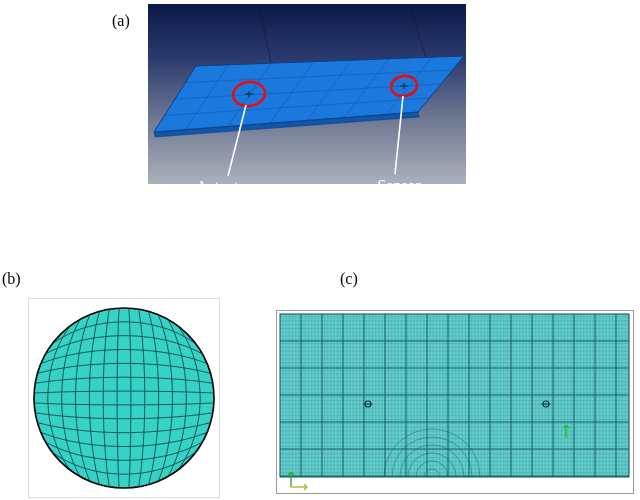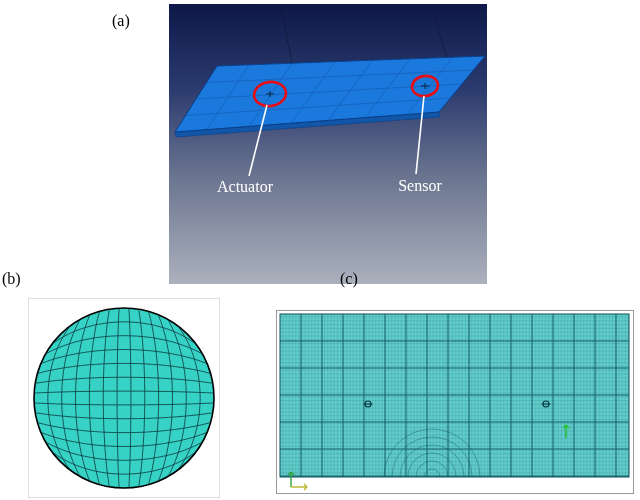--- a/index.html
+++ b/index.html
@@ -3,21 +3,21 @@
 <meta charset="utf-8">
 <style>
   html,body{margin:0;padding:0;background:#ffffff;}
   .page{position:relative;width:640px;height:500px;background:#ffffff;overflow:hidden;
         font-family:"Liberation Serif",serif;}
   .panel-label{position:absolute;font-size:16px;color:#000;}
   #label-a{left:112px;top:12px;}
   #label-b{left:2px;top:270px;}
   #label-c{left:340px;top:270px;}
 
-  .panelA{position:absolute;left:169px;top:4px;width:318px;height:280px;}
+  .panelA{position:absolute;left:148px;top:4px;width:318px;height:180px;}
   .panelA svg{position:absolute;left:0;top:0;}
   .ann{position:absolute;color:#ffffff;font-size:16px;text-align:center;
        font-family:"Liberation Serif",serif;}
   #ann-actuator{left:16px;top:174px;width:120px;}
   #ann-sensor{left:196px;top:173px;width:110px;}
 
   .panelB{position:absolute;left:28px;top:298px;width:190px;height:198px;
           border:1px solid #dedede;background:#ffffff;}
   .panelB svg{position:absolute;left:0;top:0;}
 

